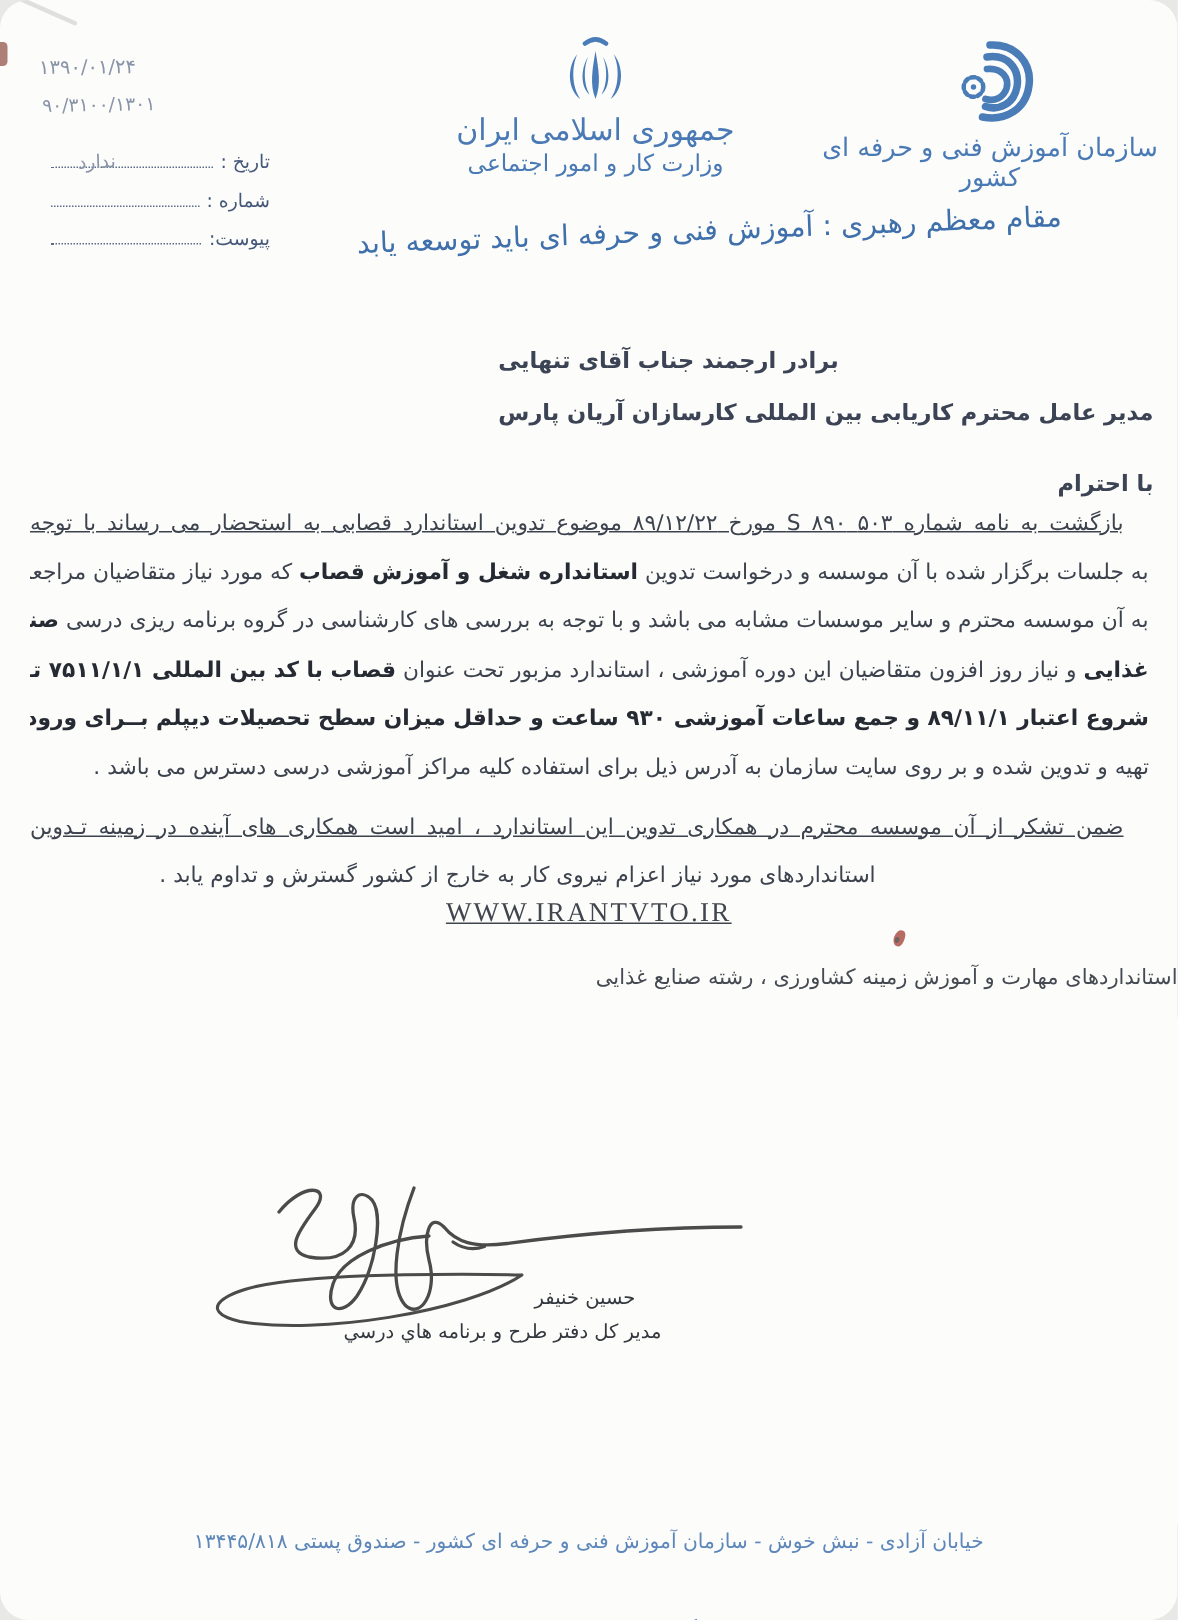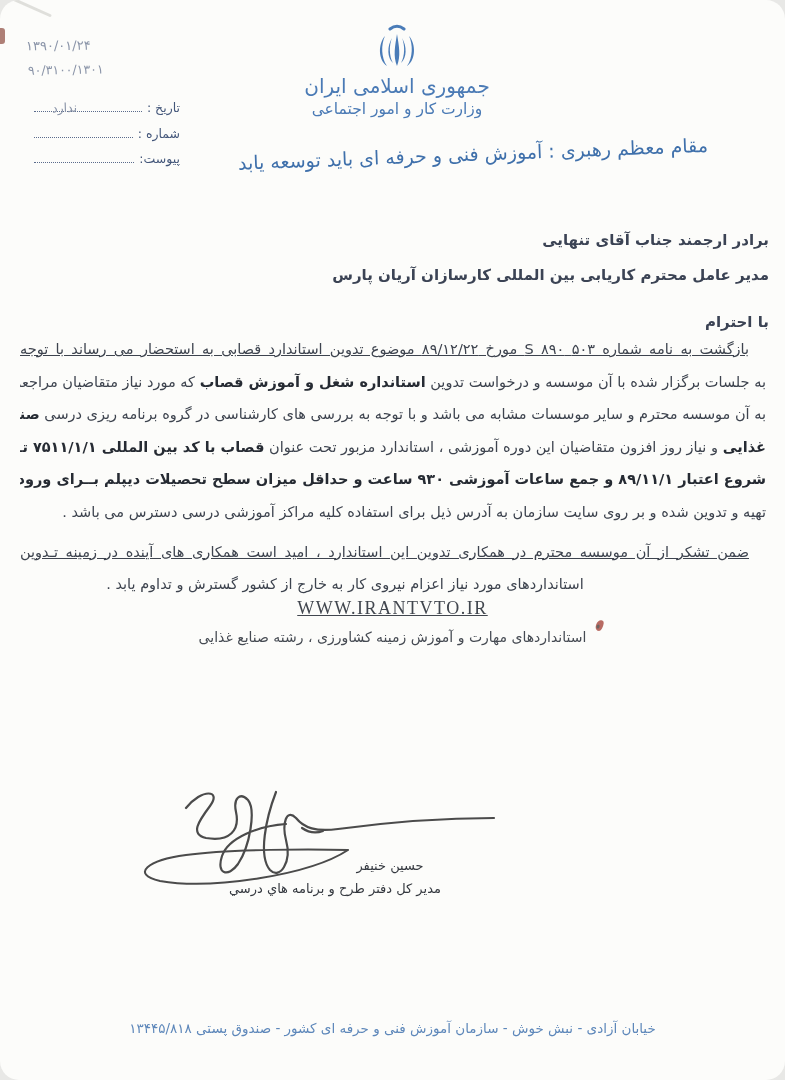--- a/index.html
+++ b/index.html
@@ -34,37 +34,37 @@
   
   .org-block{position:absolute;left:535px;top:24px;width:250px;text-align:center;direction:rtl;}
   .org-logo{display:block;margin:0 auto;}
   .org-name{font-size:17px;color:#4a7ab5;margin-top:3px;}
 
   
   .slogan{position:absolute;left:278px;top:142px;width:430px;text-align:center;direction:rtl;
     color:#3f70ab;font-size:19px;transform:rotate(-2.2deg);white-space:nowrap;}
 
   
-  .recipient{position:absolute;right:16px;top:223px;text-align:right;direction:rtl;color:#3b4354;}
+  .recipient{position:absolute;right:16px;top:223px;text-align:left;direction:rtl;color:#3b4354;}
   .recipient-line{font-weight:bold;font-size:15px;line-height:35px;white-space:nowrap;}
   .salutation{position:absolute;right:16px;top:301px;font-weight:bold;font-size:15px;color:#3b4354;direction:rtl;margin-top:12px;}
 
   
   .letter-body{position:absolute;left:20px;top:333px;width:746px;direction:rtl;font-size:14.5px;}
   .bline{height:32.6px;line-height:32.6px;white-space:nowrap;overflow:hidden;text-align:right;}
   .bline.just{text-align-last:justify;}
   .bline.ind{text-indent:17px;text-decoration:underline;}
   .bline.gap{margin-top:7px;}
   .bline.ctr{text-align:center;text-align-last:center;transform:translateX(-48px);}
   .bline .b{font-weight:bold;color:#262b33;}
 
   
   .website{position:absolute;left:0;top:598px;width:785px;text-align:center;}
   .website a{font-family:"Liberation Serif",serif;font-size:18px;letter-spacing:1.5px;color:#41464e;text-decoration:underline;}
-  .standards-line{position:absolute;left:0;top:629px;width:785px;text-align:center;direction:rtl;font-size:14px;color:#454a52;}
+  .standards-line{position:absolute;left:0;top:644px;width:785px;direction:rtl;font-size:14px;color:#454a52;}
   .red-speck{position:absolute;left:596px;top:620px;width:7px;height:11px;border-radius:60% 40% 50% 50%;background:#a8483e;opacity:.8;transform:rotate(18deg);}
   .red-speck:after{content:"";position:absolute;left:1px;top:5px;width:3px;height:4px;background:#4a3f3c;border-radius:50%;}
 
   
   .signature-svg{position:absolute;left:90px;top:778px;}
   .signer-name{position:absolute;left:330px;top:858px;width:120px;text-align:center;direction:rtl;font-size:13px;color:#34383f;}
   .signer-title{position:absolute;left:200px;top:881px;width:270px;text-align:center;direction:rtl;font-size:13px;color:#34383f;white-space:nowrap;}
 
   
   .footer{position:absolute;left:0;top:1019px;width:785px;text-align:center;direction:rtl;color:#5d87ba;}
@@ -105,20 +105,32 @@
         <path d="M34 14 C41 22 41 38 32 44 C38 36 38 22 34 14 Z"></path>
         <path d="M17 16 C12 24 12 36 18 41 C14 34 14 23 17 16 Z"></path>
         <path d="M27 16 C32 24 32 36 26 41 C30 34 30 23 27 16 Z"></path>
         <path d="M22 12 C20 24 18 34 22 44 C26 34 24 24 22 12 Z"></path>
       </g>
     </svg>
     <div class="gov-line1">جمهوری اسلامی ایران</div>
     <div class="gov-line2">وزارت کار و امور اجتماعی</div>
   </div>
 
+  <div class="org-block">
+    <svg class="org-logo" width="66" height="62" viewBox="0 0 66 62">
+      <g fill="none" stroke="#4a7cb8" stroke-linecap="round">
+        <path stroke-width="5" d="M33 6 C50 5 61 18 59 33 C57 49 43 57 28 54"></path>
+        <path stroke-width="5" d="M31 14 C45 12 53 22 51 34 C49 45 39 50 30 47"></path>
+        <path stroke-width="4.5" d="M31 22 C41 21 46 28 44 35 C42 41 36 44 30 42"></path>
+        <circle cx="22" cy="34" r="6.5" stroke-width="3" stroke-dasharray="2.6 2.2"></circle>
+        <circle cx="22" cy="34" r="1.8" fill="#4a7cb8" stroke="none"></circle>
+      </g>
+    </svg>
+    <div class="org-name">سازمان آموزش فنی و حرفه ای کشور</div>
+  </div>
 
   <div class="slogan">مقام معظم رهبری : آموزش فنی و حرفه ای باید توسعه یابد</div>
 
   <div class="recipient">
     <div class="recipient-line">برادر ارجمند جناب آقای تنهایی</div>
     <div class="recipient-line">مدیر عامل محترم کاریابی بین المللی کارسازان آریان پارس</div>
   </div>
   <div class="salutation">با احترام</div>
 
   <div class="letter-body">

